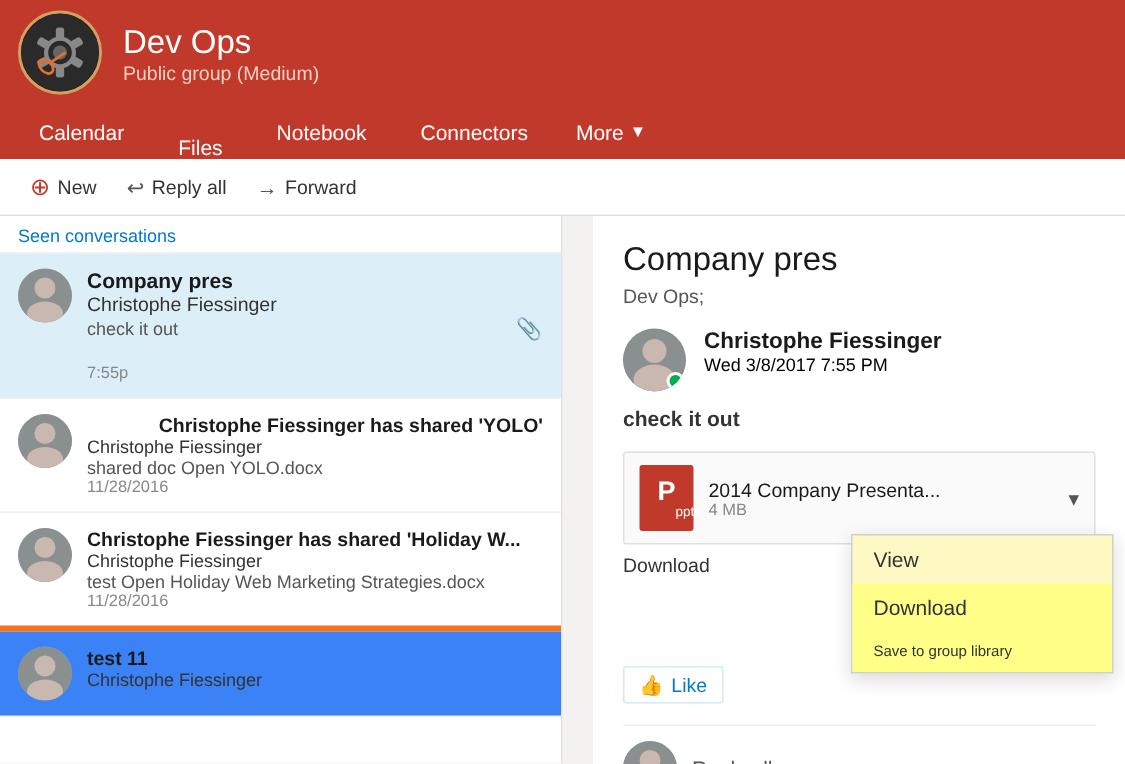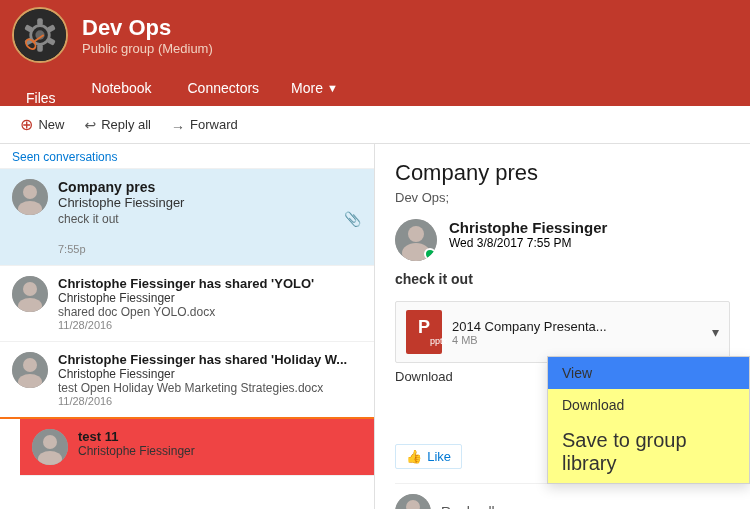--- a/index.html
+++ b/index.html
@@ -21,26 +21,29 @@
       <rect x="25" y="10" width="6" height="8" rx="2" fill="#888" transform="rotate(120 28 28)"></rect>
       <rect x="25" y="10" width="6" height="8" rx="2" fill="#888" transform="rotate(180 28 28)"></rect>
       <rect x="25" y="10" width="6" height="8" rx="2" fill="#888" transform="rotate(240 28 28)"></rect>
       <rect x="25" y="10" width="6" height="8" rx="2" fill="#888" transform="rotate(300 28 28)"></rect>
 
       <ellipse cx="18" cy="38" rx="4" ry="6" fill="none" stroke="#e07030" stroke-width="2" transform="rotate(-45 18 38)"></ellipse>
       <line x1="20" y1="36" x2="32" y2="28" stroke="#e07030" stroke-width="2"></line>
     </svg>
   </div>
   <div style="margin-left:14px;">
-    <div style="color:#fff;font-size:22px;font-weight:700;">Dev Ops</div>
+    <div style="color:#fff;font-size:22px;font-weight:400;">Dev Ops</div>
     <div style="color:#f0d0c0;font-size:13px;">Public group (Medium)</div>
   </div>
 </div>
 
 <div style="background:#c0392b;display:flex;align-items:stretch;height:36px;padding-left:8px;">
+  <div style="color:#fff;padding:0 18px;display:flex;align-items:center;font-size:14px;cursor:pointer;">
+    <span>Calendar</span>
+  </div>
   <div style="color:#fff;padding:0 18px;display:flex;align-items:flex-end;font-size:14px;cursor:pointer;">
     <span>Files</span>
   </div>
   <div style="color:#fff;padding:0 18px;display:flex;align-items:center;font-size:14px;cursor:pointer;">
     <span>Notebook</span>
   </div>
   <div style="color:#fff;padding:0 18px;display:flex;align-items:center;font-size:14px;cursor:pointer;">
     <span>Connectors</span>
   </div>
   <div style="color:#fff;padding:0 14px;display:flex;align-items:center;font-size:14px;cursor:pointer;gap:4px;">
@@ -57,21 +60,21 @@
   <button style="display:flex;align-items:center;gap:5px;padding:4px 10px;cursor:pointer;color:#333;font-size:13px;border:none;background:none;">
     <span style="color:#555;font-size:14px;">↩</span>
     <span>Reply all</span>
   </button>
   <button style="display:flex;align-items:center;gap:5px;padding:4px 10px;cursor:pointer;color:#333;font-size:13px;border:none;background:none;">
     <span style="color:#555;font-size:14px;">→</span>
     <span>Forward</span>
   </button>
 </div>
 
-<div style="display:flex;height:calc(509px - 70px - 36px - 38px);">
+<div style="display:flex;height:calc(509px - 70px - 36px - 38px);gap:20px;">
 
   <div style="width:375px;border-right:1px solid #e0e0e0;background:#fff;display:flex;flex-direction:column;flex-shrink:0;overflow:hidden;">
     <div style="color:#0078d4;font-size:12px;padding:6px 12px 4px;font-weight:500;border-bottom:1px solid #f0f0f0;">Seen conversations</div>
 
     <div style="padding:10px 12px;border-bottom:1px solid #f0f0f0;cursor:pointer;background:#dceef8;display:flex;align-items:flex-start;gap:10px;">
       <div style="width:36px;height:36px;border-radius:50%;background:#a0a0a0;flex-shrink:0;overflow:hidden;">
         <svg viewBox="0 0 36 36" width="36" height="36">
           <circle cx="18" cy="18" r="18" fill="#8a9090"></circle>
           <circle cx="18" cy="13" r="7" fill="#c8b8b0"></circle>
           <ellipse cx="18" cy="30" rx="12" ry="8" fill="#c8b8b0"></ellipse>
@@ -90,44 +93,44 @@
 
     <div style="padding:10px 12px;border-bottom:1px solid #f0f0f0;cursor:pointer;background:#fff;display:flex;align-items:flex-start;gap:10px;">
       <div style="width:36px;height:36px;border-radius:50%;background:#a0a0a0;flex-shrink:0;overflow:hidden;">
         <svg viewBox="0 0 36 36" width="36" height="36">
           <circle cx="18" cy="18" r="18" fill="#8a9090"></circle>
           <circle cx="18" cy="13" r="7" fill="#c8b8b0"></circle>
           <ellipse cx="18" cy="30" rx="12" ry="8" fill="#c8b8b0"></ellipse>
         </svg>
       </div>
       <div style="flex:1;min-width:0;">
-        <div style="font-size:13px;font-weight:600;color:#1a1a1a;white-space:nowrap;overflow:hidden;text-overflow:ellipsis;">Christophe Fiessinger has shared 'YOLO'</div>
+        <div style="font-size:13px;font-weight:600;color:#1a1a1a;white-space:nowrap;overflow:hidden;text-overflow:ellipsis;text-align:right;">Christophe Fiessinger has shared 'YOLO'</div>
         <div style="font-size:12px;color:#333;">Christophe Fiessinger</div>
         <div style="font-size:12px;color:#555;white-space:nowrap;overflow:hidden;text-overflow:ellipsis;">shared doc Open YOLO.docx</div>
         <div style="font-size:11px;color:#888;">11/28/2016</div>
       </div>
     </div>
 
-    <div style="padding:10px 12px;border-bottom:2px solid #f97316;cursor:pointer;background:#fff;display:flex;align-items:flex-start;gap:10px;">
+    <div style="padding:10px 12px;border-bottom:4px solid #f97316;cursor:pointer;background:#fff;display:flex;align-items:flex-start;gap:10px;">
       <div style="width:36px;height:36px;border-radius:50%;background:#a0a0a0;flex-shrink:0;overflow:hidden;">
         <svg viewBox="0 0 36 36" width="36" height="36">
           <circle cx="18" cy="18" r="18" fill="#8a9090"></circle>
           <circle cx="18" cy="13" r="7" fill="#c8b8b0"></circle>
           <ellipse cx="18" cy="30" rx="12" ry="8" fill="#c8b8b0"></ellipse>
         </svg>
       </div>
       <div style="flex:1;min-width:0;">
         <div style="font-size:13px;font-weight:600;color:#1a1a1a;white-space:nowrap;overflow:hidden;text-overflow:ellipsis;">Christophe Fiessinger has shared 'Holiday W...</div>
         <div style="font-size:12px;color:#333;">Christophe Fiessinger</div>
         <div style="font-size:12px;color:#555;white-space:nowrap;overflow:hidden;text-overflow:ellipsis;">test Open Holiday Web Marketing Strategies.docx</div>
         <div style="font-size:11px;color:#888;">11/28/2016</div>
       </div>
     </div>
 
-    <div style="padding:10px 12px;border-bottom:1px solid #f0f0f0;cursor:pointer;background:#ef4444;display:flex;align-items:flex-start;gap:10px;margin-left:20px;">
+    <div style="padding:10px 12px;border-bottom:1px solid #f0f0f0;cursor:pointer;background:#3b82f6;display:flex;align-items:flex-start;gap:10px;">
       <div style="width:36px;height:36px;border-radius:50%;background:#a0a0a0;flex-shrink:0;overflow:hidden;">
         <svg viewBox="0 0 36 36" width="36" height="36">
           <circle cx="18" cy="18" r="18" fill="#8a9090"></circle>
           <circle cx="18" cy="13" r="7" fill="#c8b8b0"></circle>
           <ellipse cx="18" cy="30" rx="12" ry="8" fill="#c8b8b0"></ellipse>
         </svg>
       </div>
       <div style="flex:1;min-width:0;">
         <div style="font-size:13px;font-weight:600;color:#1a1a1a;">test 11</div>
         <div style="font-size:12px;color:#333;">Christophe Fiessinger</div>
@@ -163,28 +166,28 @@
       </div>
       <div style="flex:1;">
         <div style="font-size:13px;font-weight:500;color:#1a1a1a;">2014 Company Presenta...</div>
         <div style="font-size:11px;color:#888;">4 MB</div>
       </div>
       <span style="color:#555;font-size:14px;cursor:pointer;">▾</span>
     </div>
 
     <div style="font-size:13px;color:#333;margin-bottom:6px;cursor:pointer;">Download</div>
 
-    <div style="position:absolute;left:172px;top:212px;background:#3b82f6;border:1px solid #d0d0d0;box-shadow:0 4px 12px rgba(0,0,0,0.15);z-index:100;min-width:175px;">
+    <div style="position:absolute;left:172px;top:212px;background:#fef9c3;border:1px solid #d0d0d0;box-shadow:0 4px 12px rgba(0,0,0,0.15);z-index:100;min-width:175px;">
       <div style="padding:8px 14px;font-size:14px;color:#333;cursor:pointer;">
         <span>View</span>
       </div>
       <div style="padding:8px 14px;font-size:14px;color:#333;cursor:pointer;background:#ffff88;">
         <span>Download</span>
       </div>
-      <div style="padding:8px 14px;font-size:20px;color:#333;cursor:pointer;background:#ffff88;">
+      <div style="padding:8px 14px;font-size:10px;color:#333;cursor:pointer;background:#ffff88;">
         <span>Save to group library</span>
       </div>
     </div>
 
     <div style="display:flex;gap:10px;margin-top:60px;">
       <div style="display:flex;align-items:center;gap:5px;color:#0078d4;font-size:13px;cursor:pointer;border:1px solid #d0e8f8;padding:4px 10px;border-radius:2px;">
         <span>👍</span>
         <span>Like</span>
       </div>
     </div>

